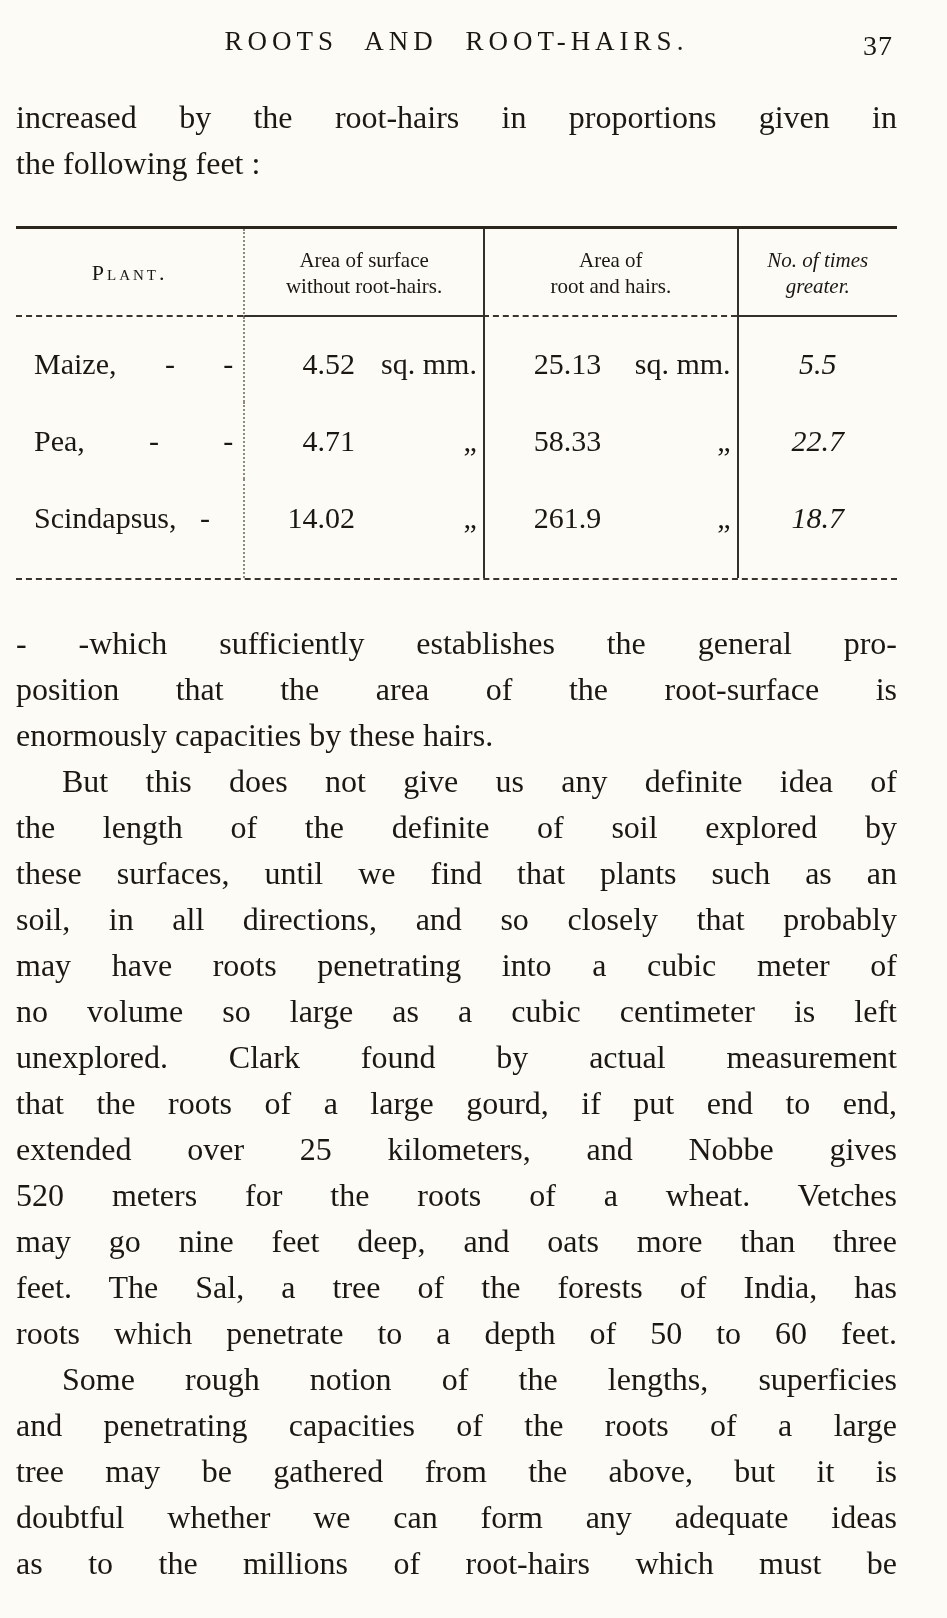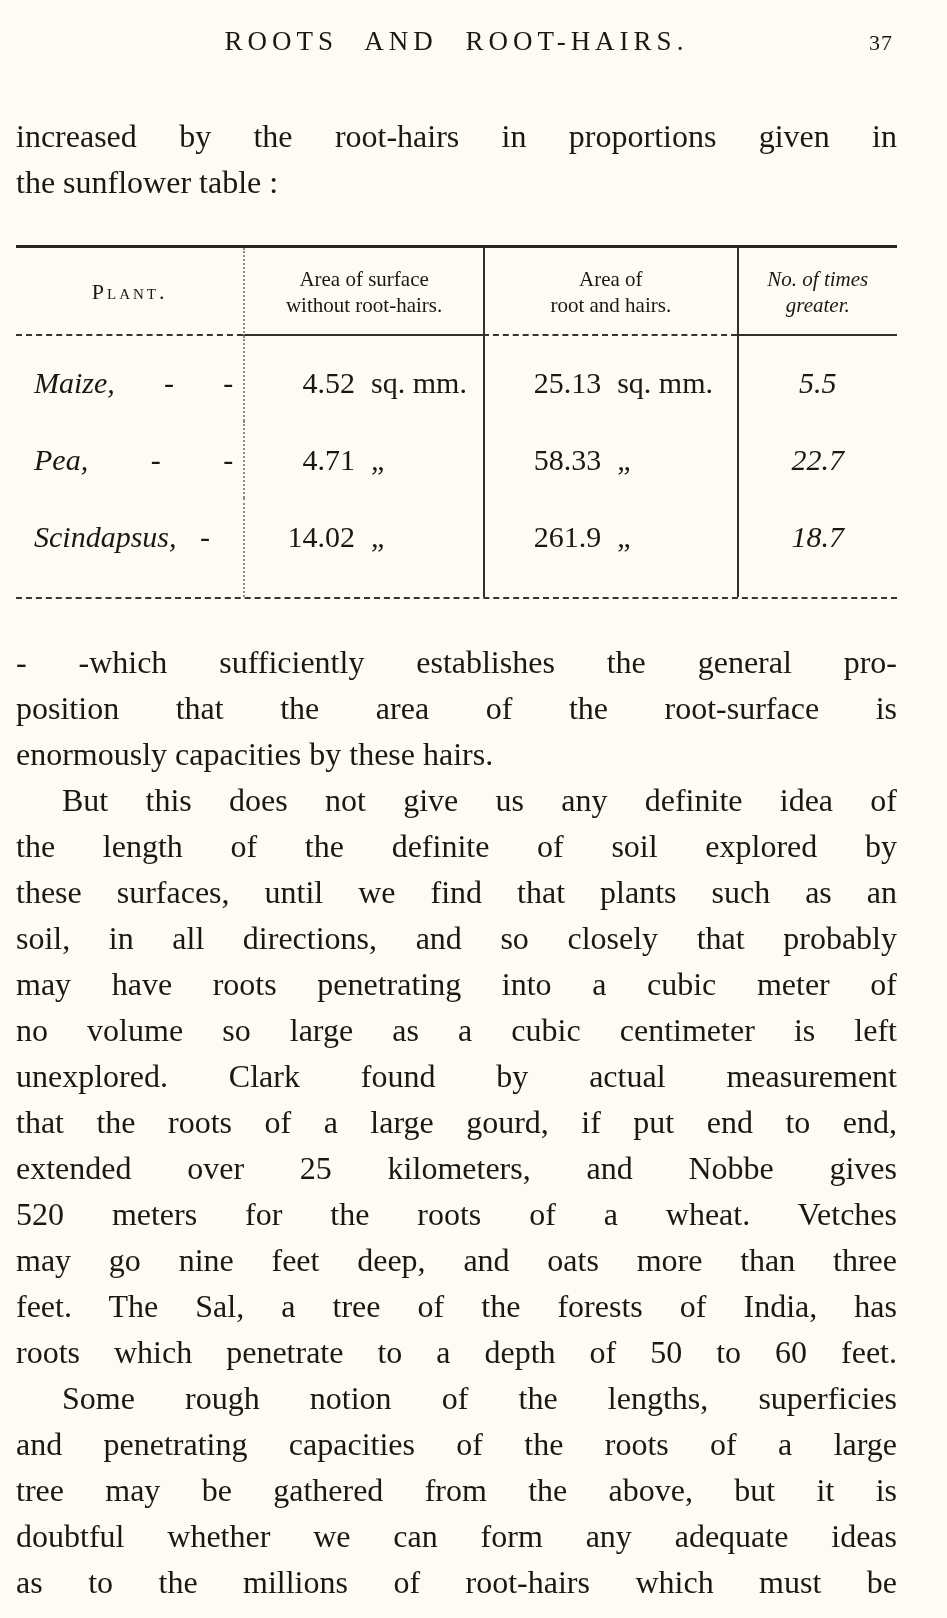--- a/index.html
+++ b/index.html
@@ -32,36 +32,36 @@
     display: inline-block;
     font-size: 27px;
     letter-spacing: 5px;
     word-spacing: 16px;
     padding-top: 4px;
   }
   .page-number {
     position: absolute;
     right: 4px;
     top: 8px;
-    font-size: 22px;
+    font-size: 28px;
     letter-spacing: 1px;
   }
 
   
   .para { font-size: 32px; }
   .para .line {
     line-height: 46px;
     text-align: justify;
     text-align-last: justify;
     white-space: normal;
   }
   .para.flush-last .line:last-child { text-align-last: left; }
   .para.indent-first .line:first-child { text-indent: 46px; }
 
-  .intro { margin-top: 49px; }
+  .intro { margin-top: 30px; }
 
   
   .data-table {
     margin-top: 40px;
     display: grid;
     grid-template-columns: 25.8% 27.2% 28.8% 18.2%;
     border-top: 3px solid #2a251d;
     border-bottom: 2px dashed #3a352c;
   }
   .cell { padding: 16px 6px; }
@@ -96,49 +96,48 @@
   }
   .r0 { padding-top: 24px; }
   .r2 { padding-bottom: 38px; }
 
   .plant-cell {
     display: flex;
     justify-content: space-between;
     align-items: baseline;
     padding-left: 18px;
     padding-right: 10px;
-    font-style: italic;
   }
   .value-cell { display: flex; }
   .value-cell .num {
     display: inline-block;
     width: 46%;
     text-align: right;
   }
   .value-cell .unit {
     display: inline-block;
     width: 54%;
-    text-align: left;
+    text-align: right;
     padding-left: 16px;
   }
   .times-cell { text-align: center; }
 </style>
 </head>
 <body>
 
 <div class="page">
 
   <div class="page-header">
     <span class="running-title">ROOTS AND ROOT-HAIRS.</span>
     <span class="page-number">37</span>
   </div>
 
   <div class="para intro flush-last">
       <div class="line">increased by the root-hairs in proportions given in</div>
-      <div class="line">the sunflower table :</div>
+      <div class="line">the following feet :</div>
     </div>
 
   <div class="data-table">
 
     <div class="cell head c1">Plant.</div>
     <div class="cell head c2">Area of surface
 without root-hairs.</div>
     <div class="cell head c3">Area of
 root and hairs.</div>
     <div class="cell head c4">No. of times

